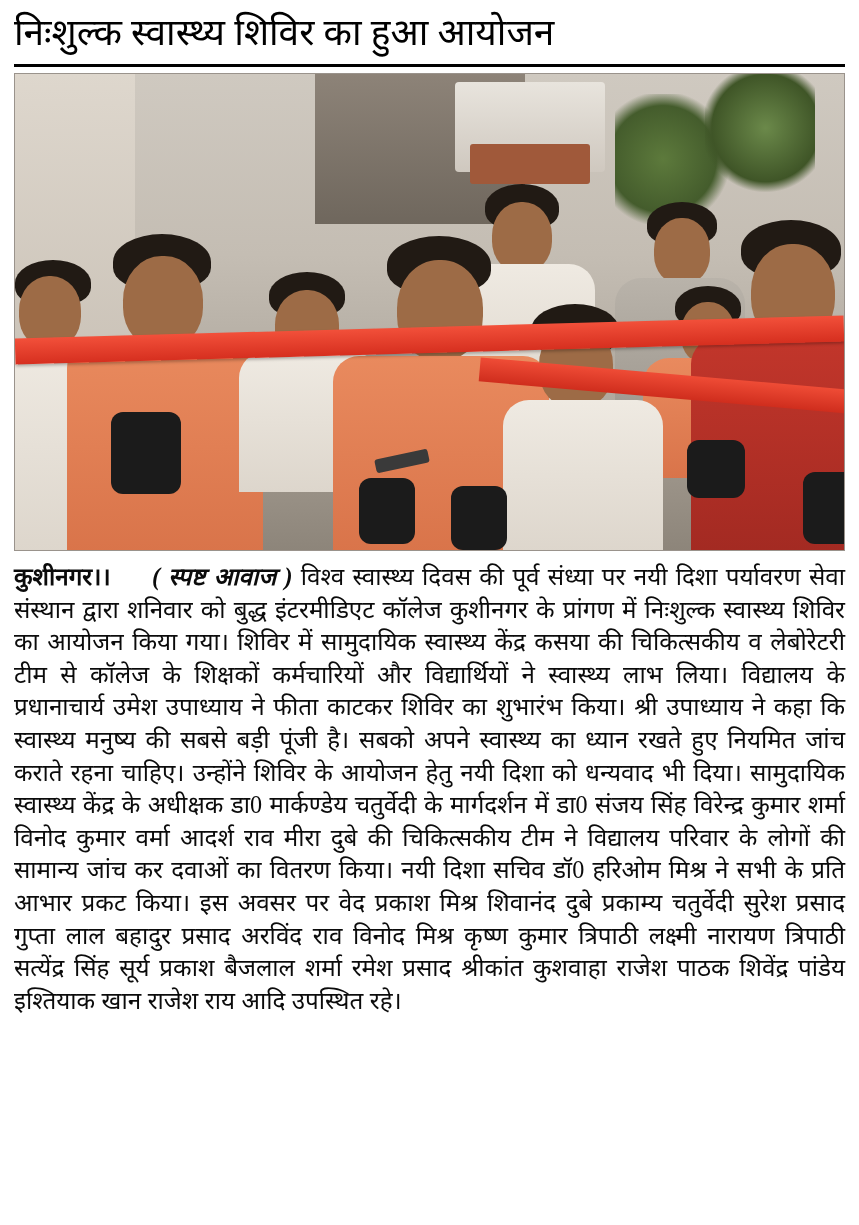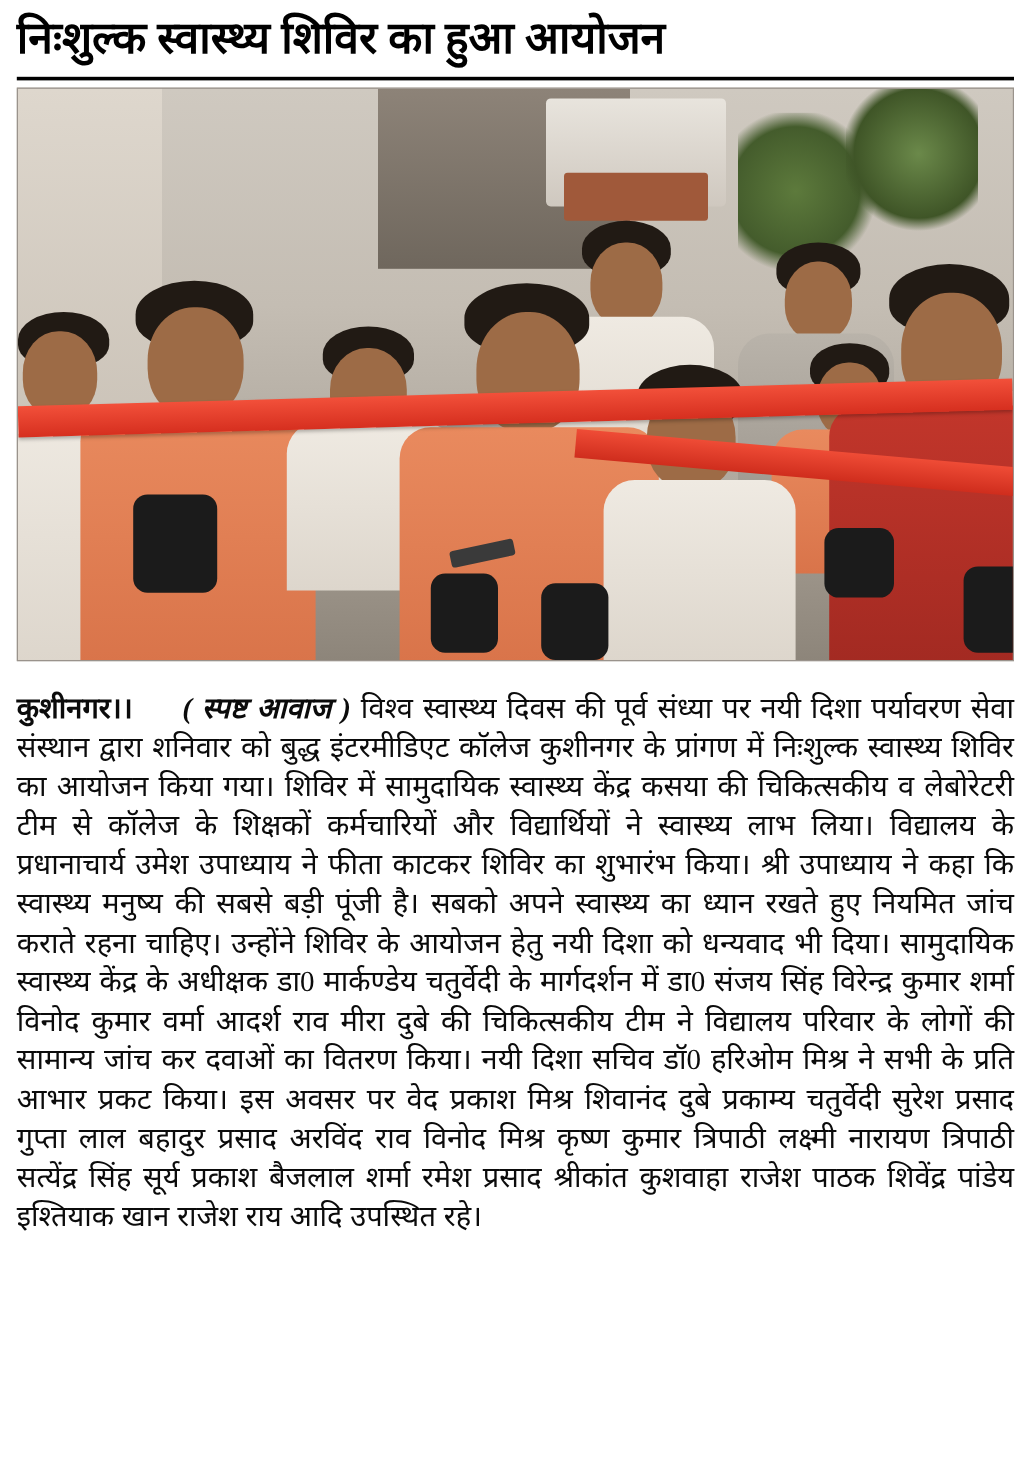--- a/index.html
+++ b/index.html
@@ -17,21 +17,21 @@
   .page {
     position: relative;
     width: 859px;
     height: 1225px;
     background: #ffffff;
     box-sizing: border-box;
     padding: 0 14px;
   }
   .headline {
     font-family: "Liberation Serif", serif;
-    font-weight: bold;
+    font-weight: normal;
     font-size: 37px;
     line-height: 46px;
     letter-spacing: 0px;
     color: #000000;
     padding: 10px 0 8px 0;
     white-space: nowrap;
   }
   .rule {
     height: 3px;
     background: #000000;
@@ -126,21 +126,21 @@
   }
   .scissors {
     position: absolute;
     width: 54px; height: 14px;
     background: #3a3a3a;
     border-radius: 3px;
     transform: rotate(-12deg);
   }
   
   .article {
-    padding-top: 24px;
+    padding-top: 10px;
     font-family: "Liberation Serif", serif;
     font-size: 24.2px;
     line-height: 32.6px;
     text-align: justify;
     text-justify: inter-word;
     color: #0b0b0b;
     word-spacing: 0.5px;
   }
   .dateline {
     font-weight: bold;

